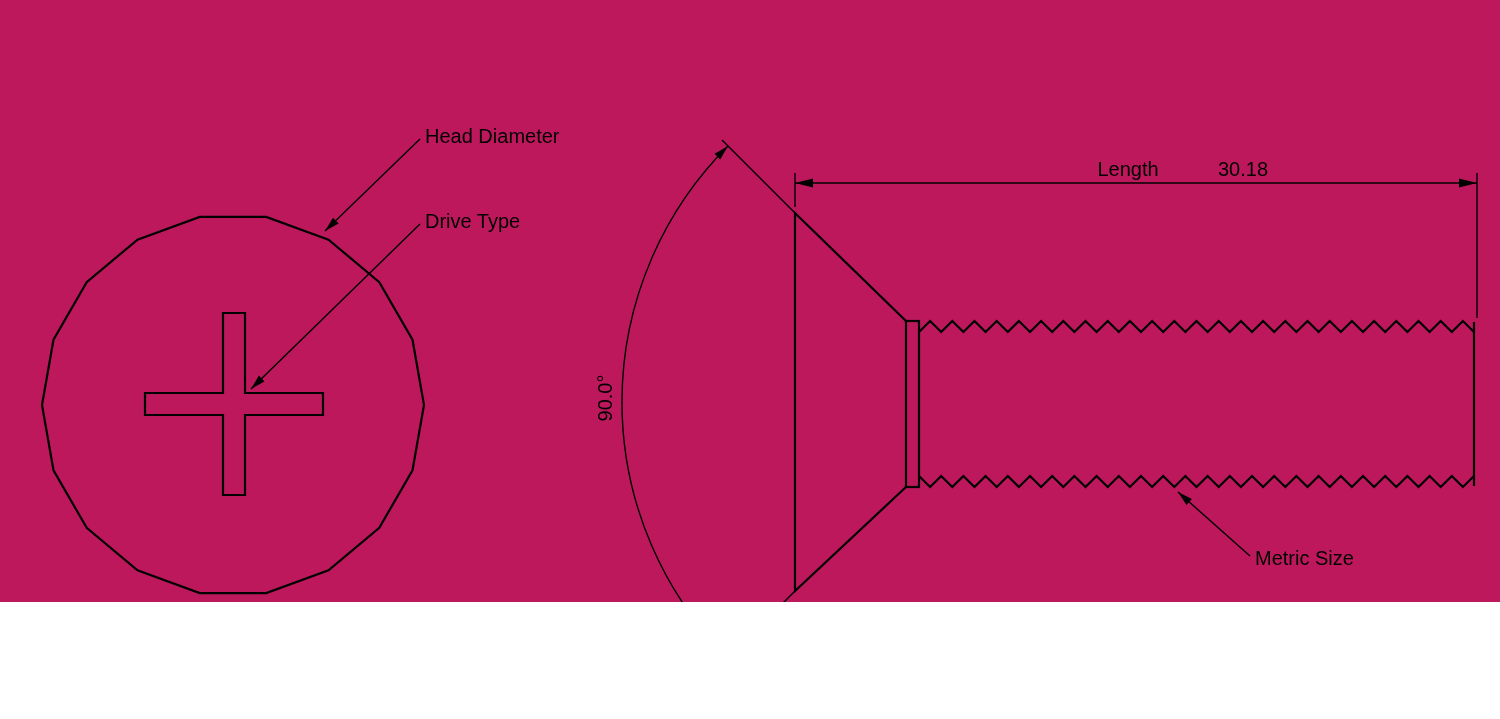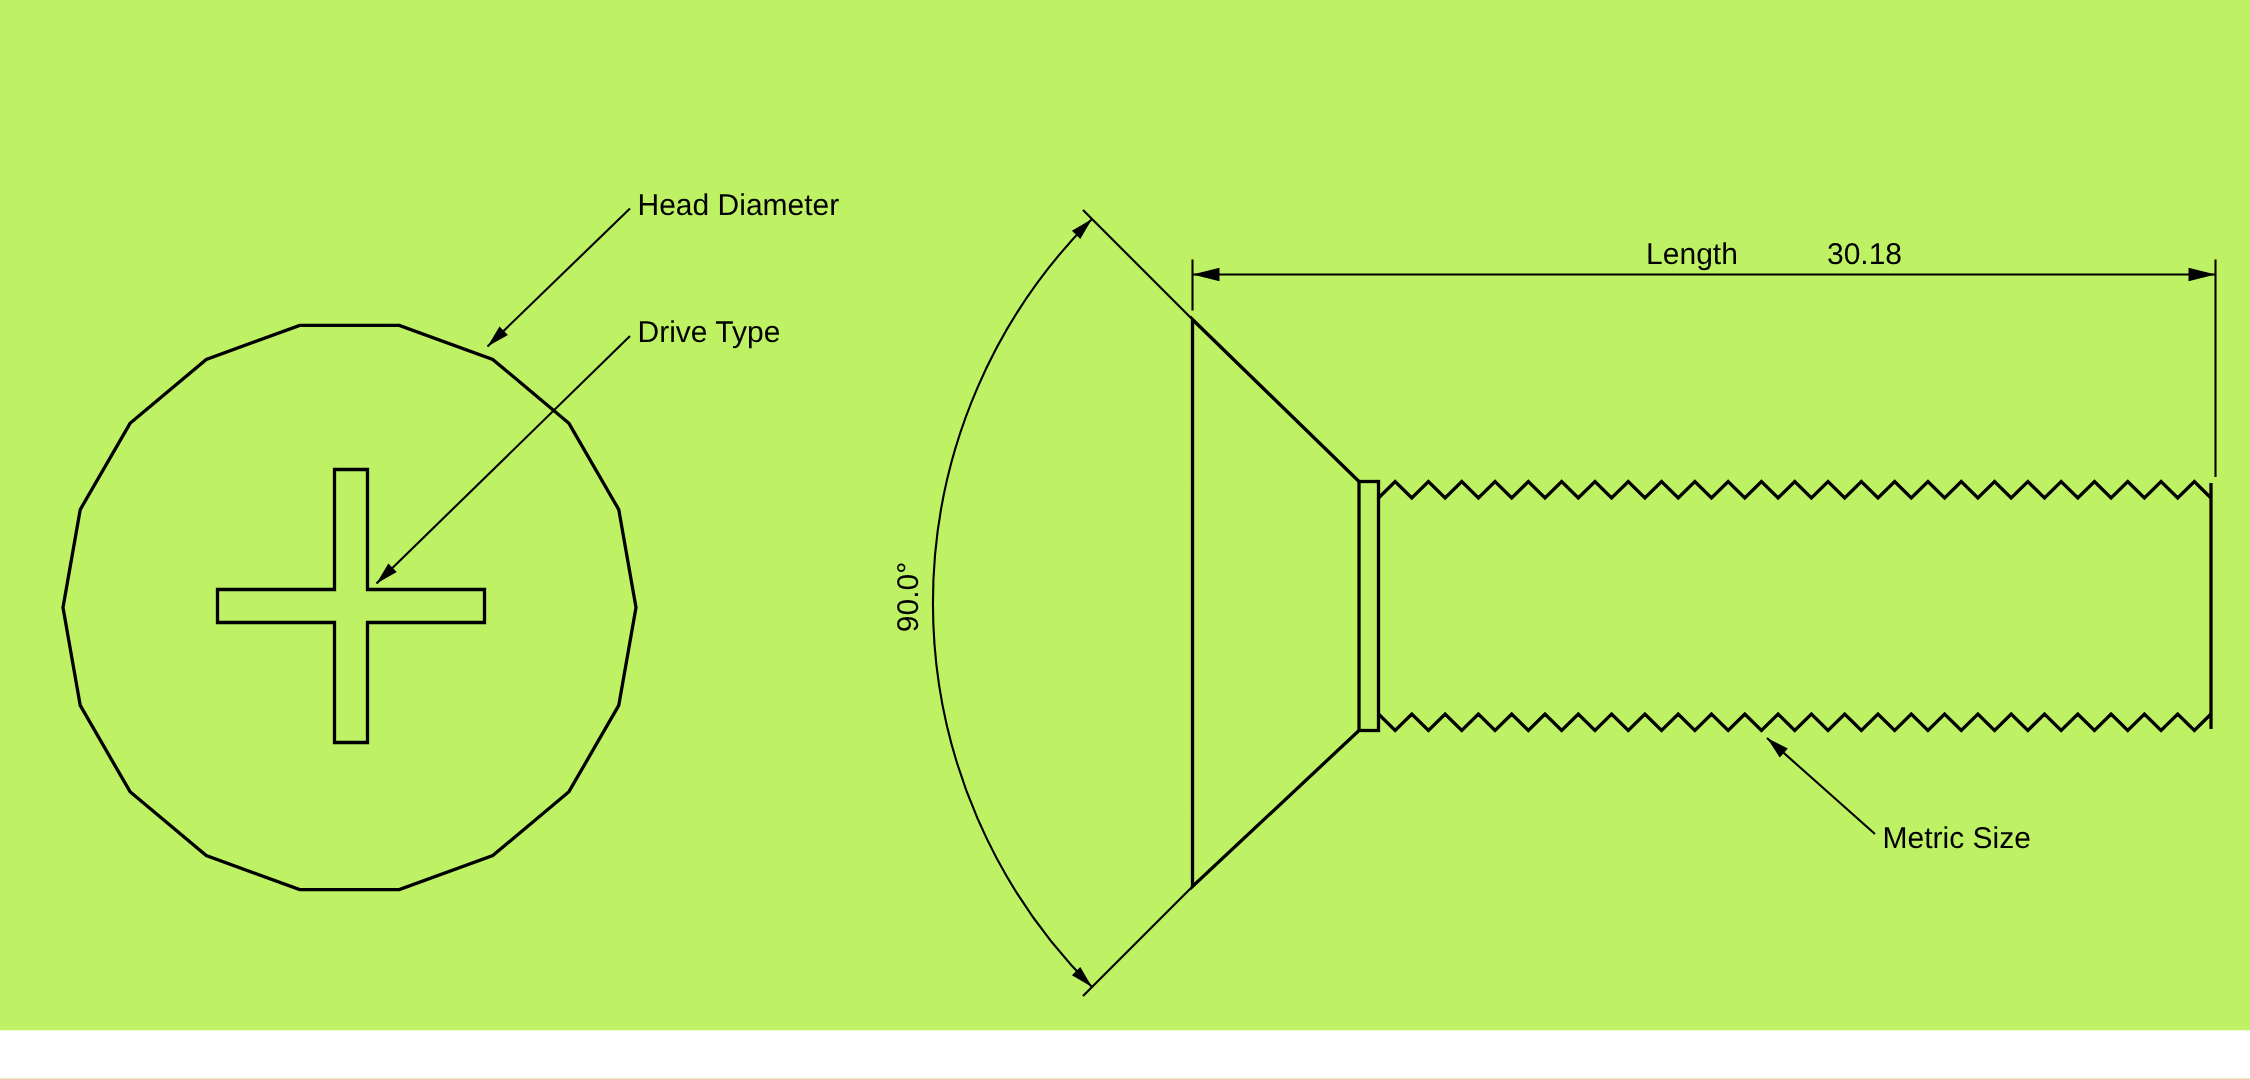--- a/index.html
+++ b/index.html
@@ -3,22 +3,22 @@
 <meta charset="utf-8">
 <style>
   html, body {
     margin: 0;
     padding: 0;
     background: #ffffff;
   }
   .canvas {
     position: relative;
     width: 1500px;
-    height: 687px;
-    background: #bef264;
+    height: 602px;
+    background: #be185d;
     font-family: "Liberation Sans", sans-serif;
     text-decoration: underline;
   }
   svg text {
     font-family: "Liberation Sans", sans-serif;
     font-size: 20px;
     fill: #000000;
   }
   .outline {
     fill: none;

